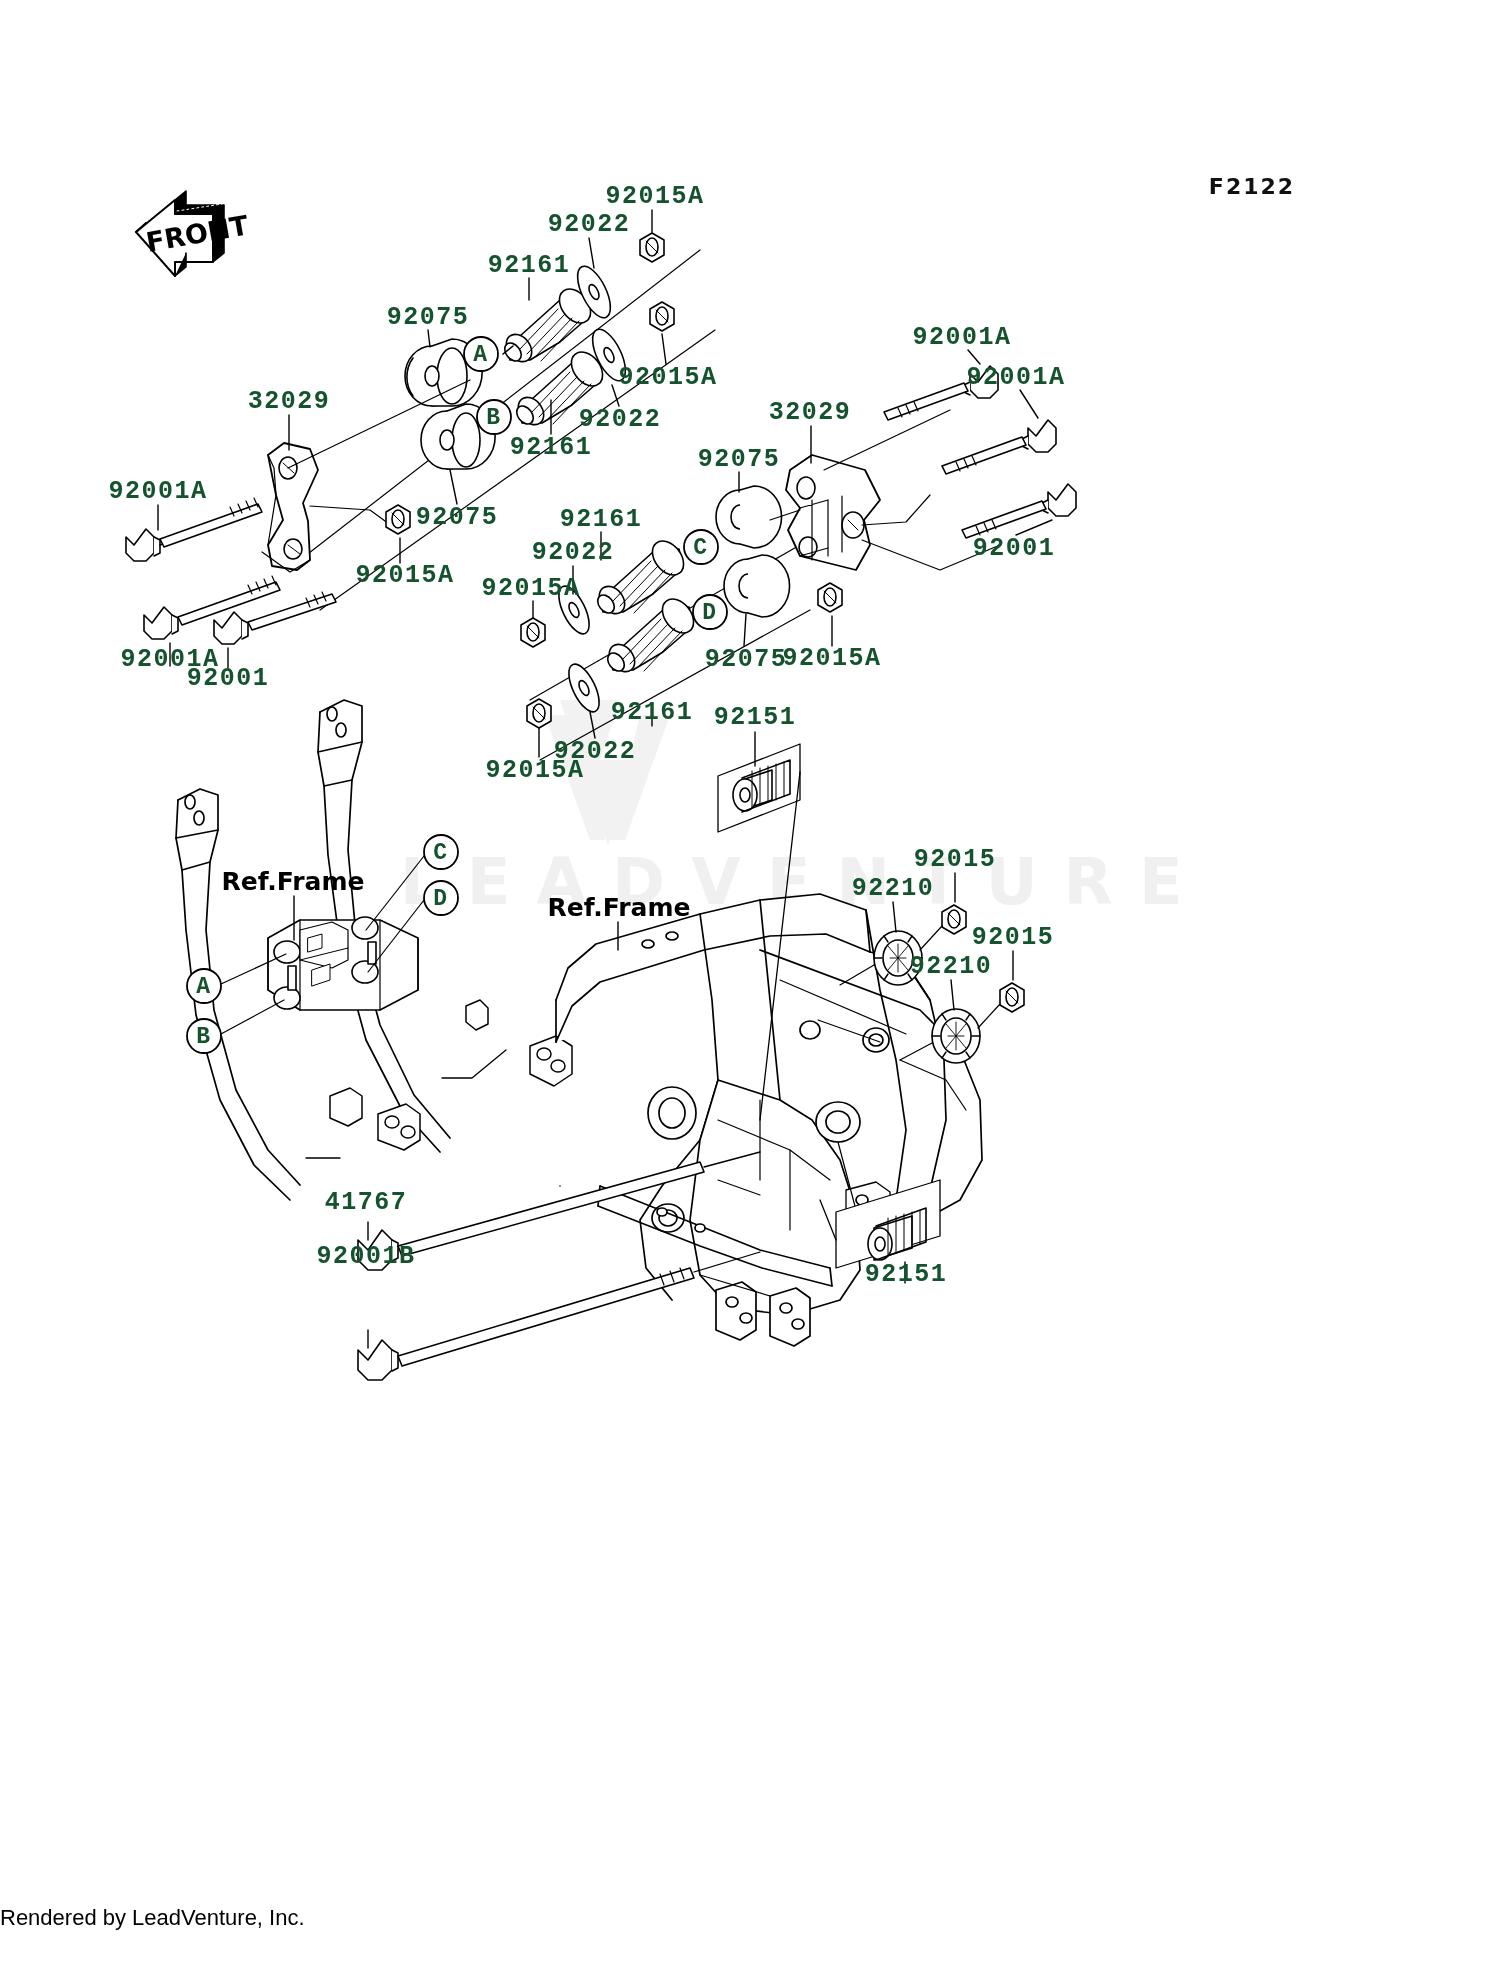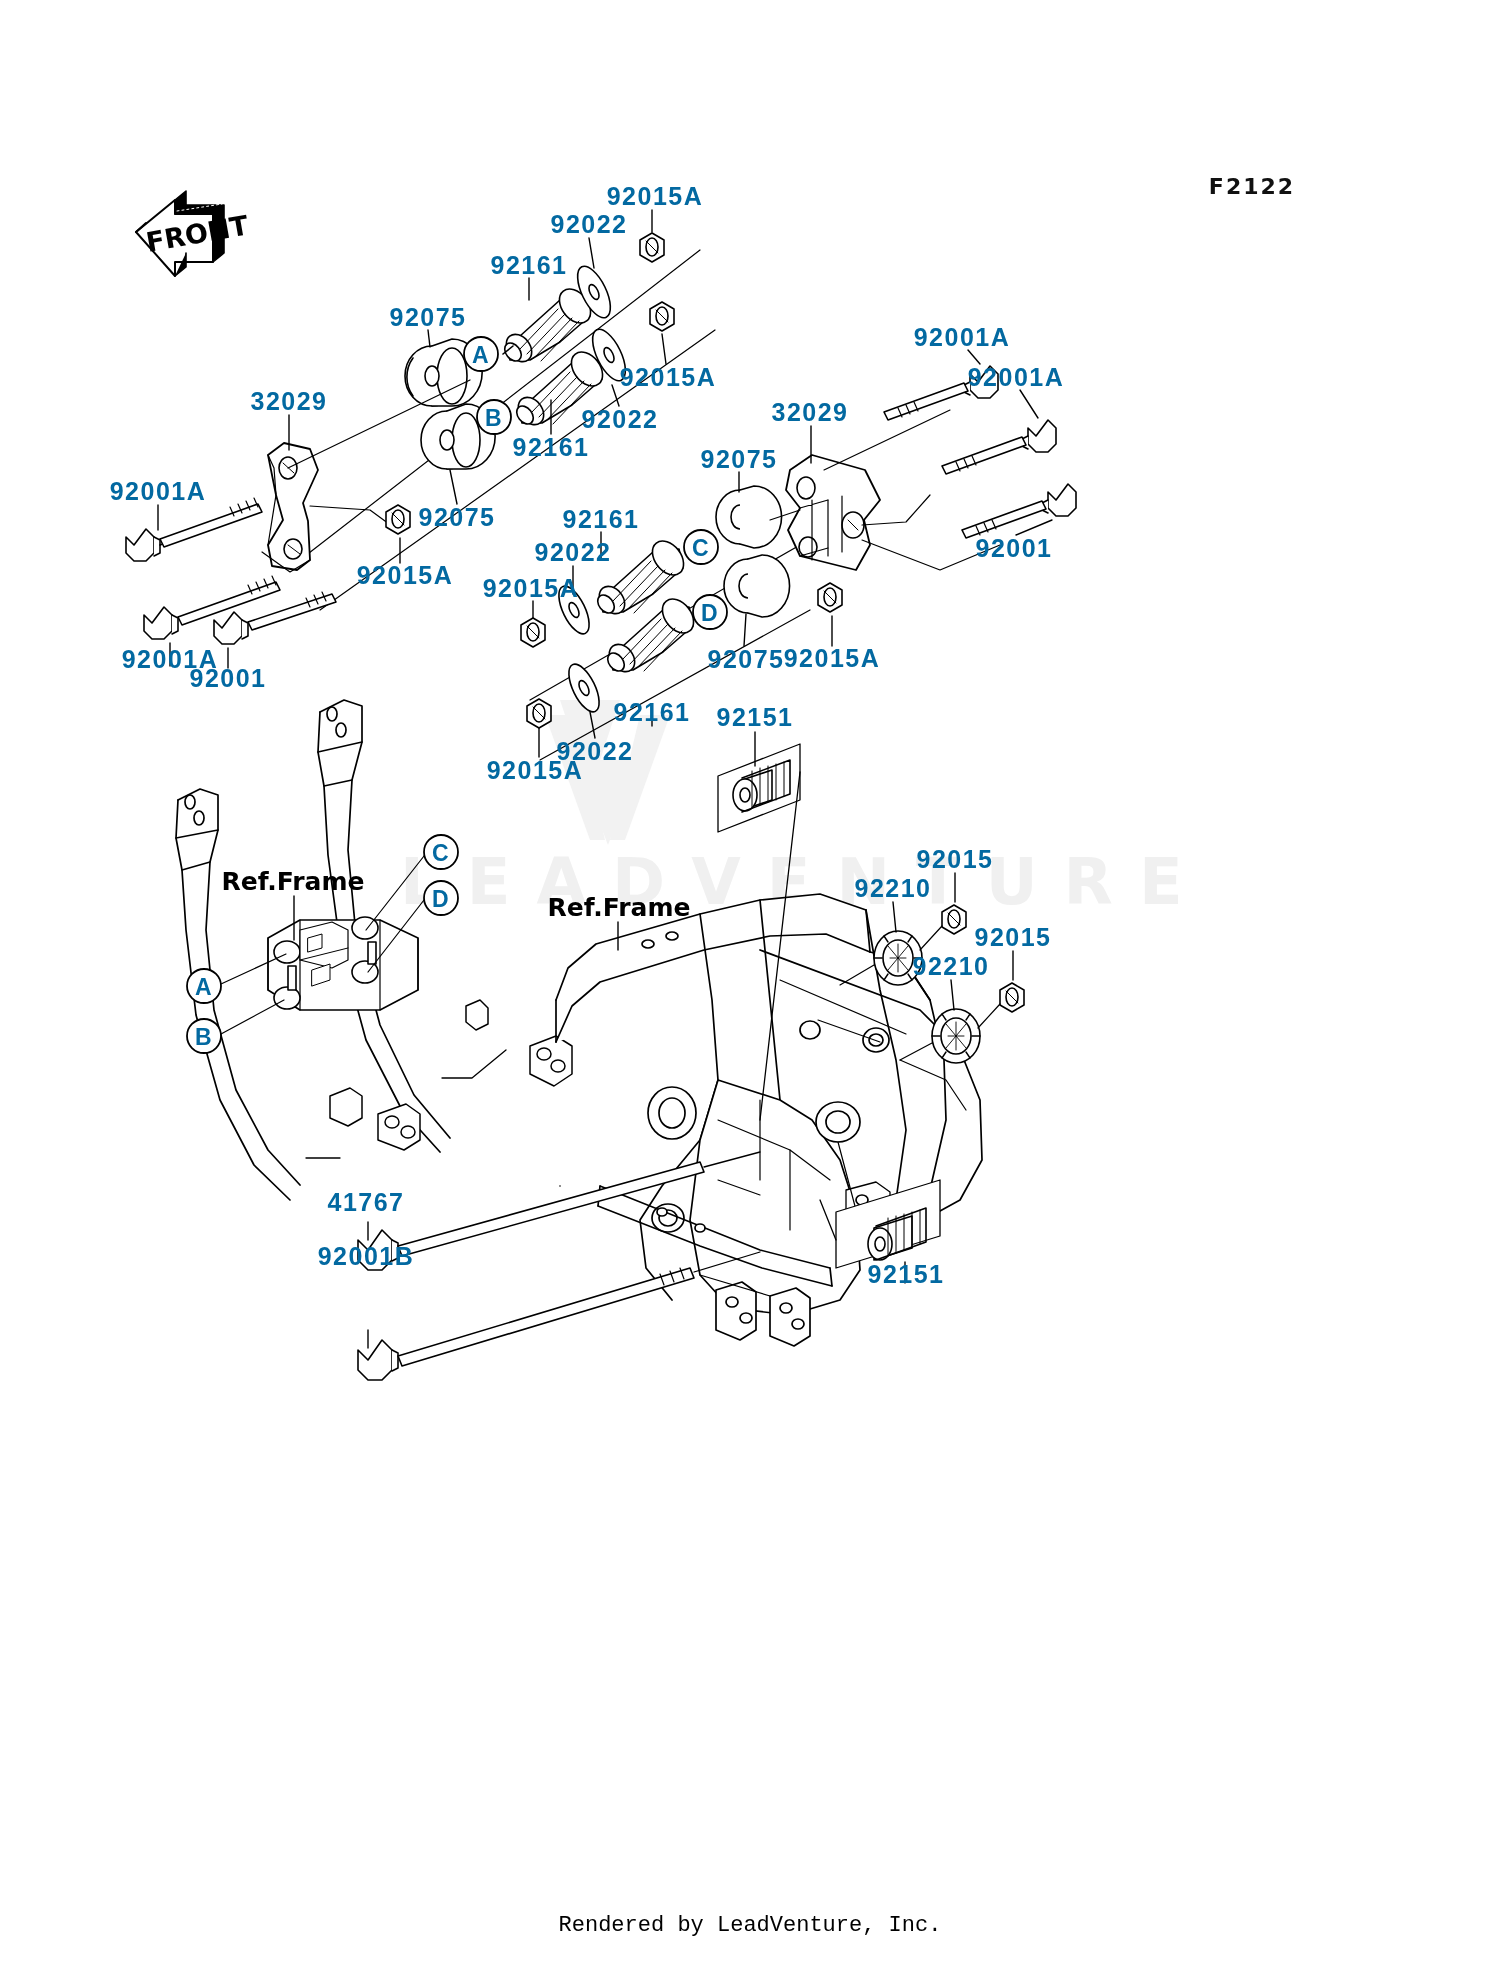--- a/index.html
+++ b/index.html
@@ -1,28 +1,28 @@
 <!DOCTYPE html>
 <html><head>
 <meta charset="utf-8">
 <style>
   html,body{margin:0;padding:0;background:#fff;}
   body{width:1500px;height:1962px;position:relative;overflow:hidden;
        font-family:"DejaVu Sans", sans-serif;}
   #stage{position:absolute;left:0;top:0;width:1500px;height:1962px;}
-  .lbl{position:absolute;font-family:Liberation Sans, sans-serif;font-weight:700;
-       font-size:25px;letter-spacing:1.5px;color:#0369a1;white-space:nowrap;
+  .lbl{position:absolute;font-family:Liberation Mono, monospace;font-weight:700;
+       font-size:25px;letter-spacing:1.5px;color:#14532d;white-space:nowrap;
        transform:translate(-50%,-50%);}
   .diagid{position:absolute;font-size:22px;font-weight:700;letter-spacing:2px;color:#111;
           transform:translate(-50%,-50%);white-space:nowrap;}
   .reflbl{position:absolute;font-size:25px;font-weight:700;letter-spacing:0px;color:#000;
           white-space:nowrap;transform:translate(-50%,-50%);
           font-family:"DejaVu Sans", sans-serif;}
-  .footer{position:absolute;left:0;width:1500px;text-align:center;
-          font-size:22px;color:#000;font-family:Liberation Mono, monospace;margin-top:8px;}
+  .footer{position:absolute;left:0;width:1500px;text-align:left;
+          font-size:22px;color:#000;font-family:Liberation Sans, sans-serif;}
   svg{position:absolute;left:0;top:0;}
   .wm{position:absolute;color:#f0f0f0;font-weight:700;pointer-events:none;}
 </style>
 </head>
 <body>
 
 <div id="stage">
 
   <div class="wm" style="left:400px;top:845px;font-size:64px;letter-spacing:26px;">LEADVENTURE</div>
   <svg width="1500" height="1962" style="pointer-events:none;">

